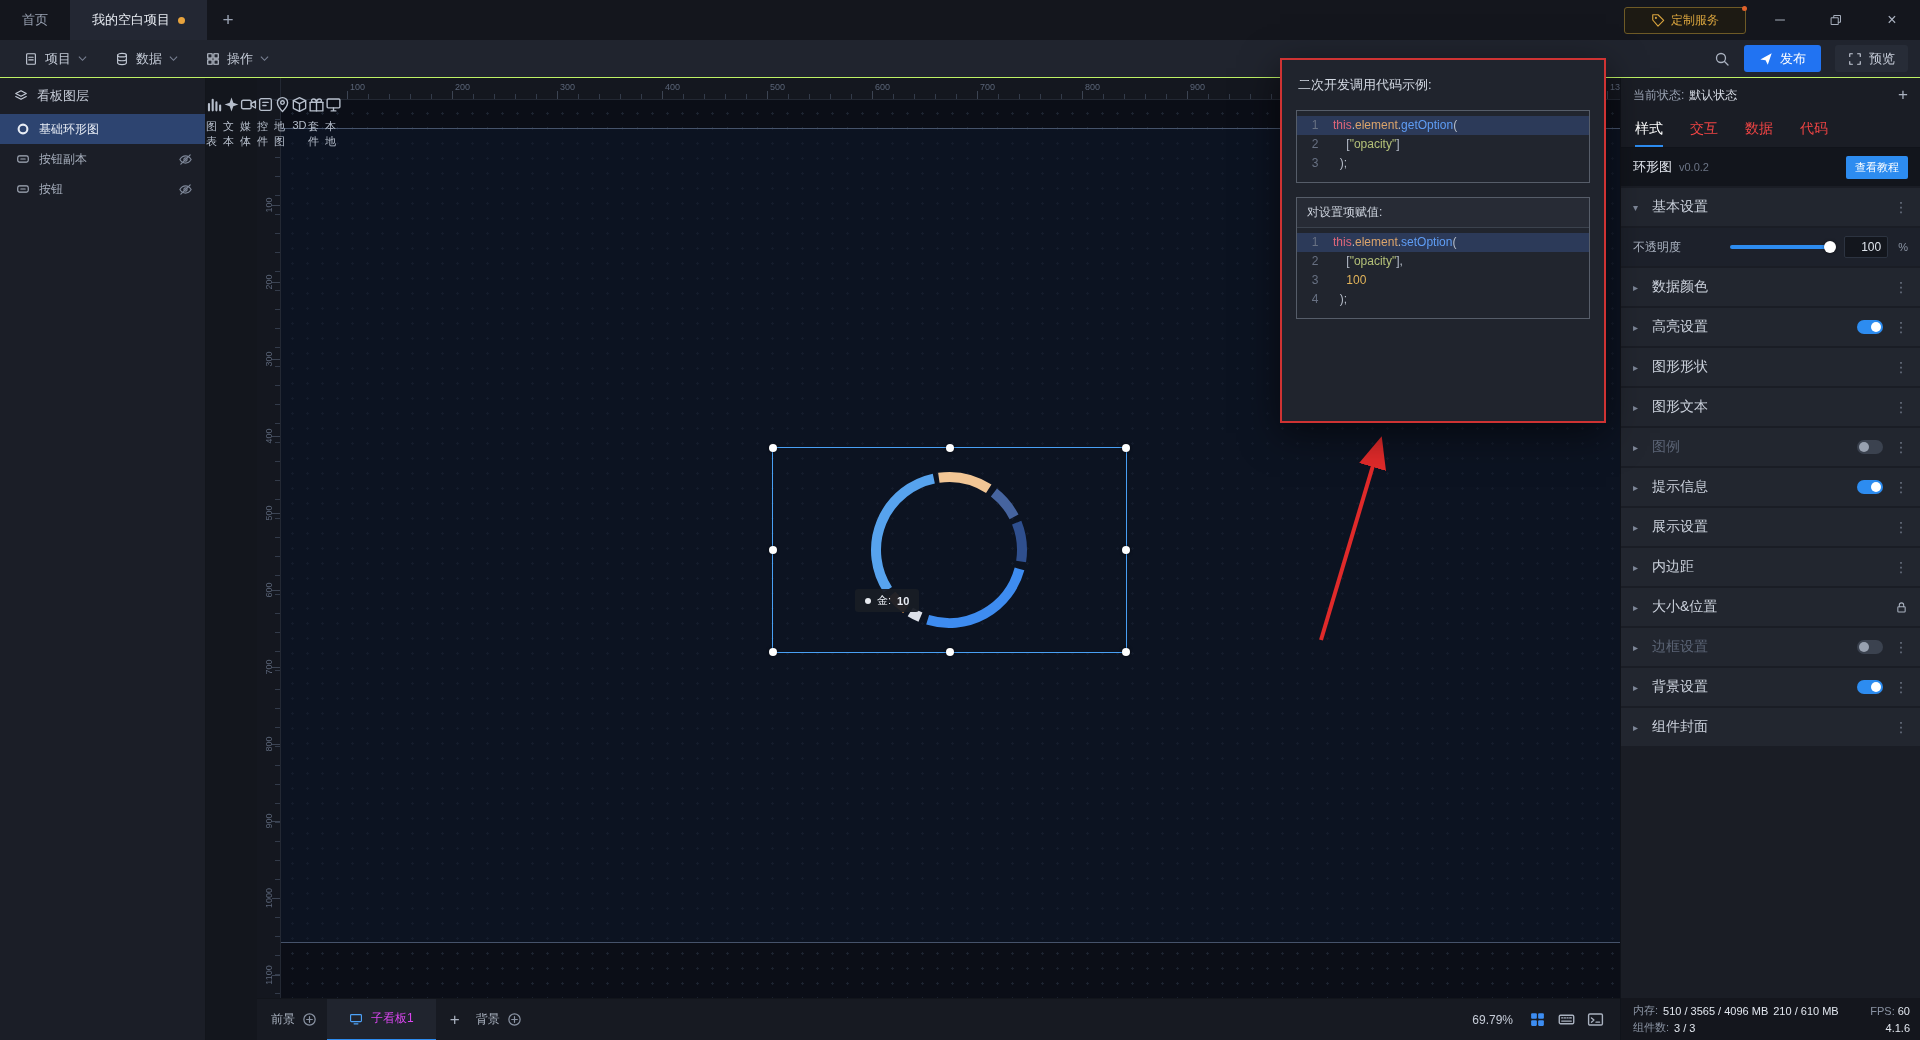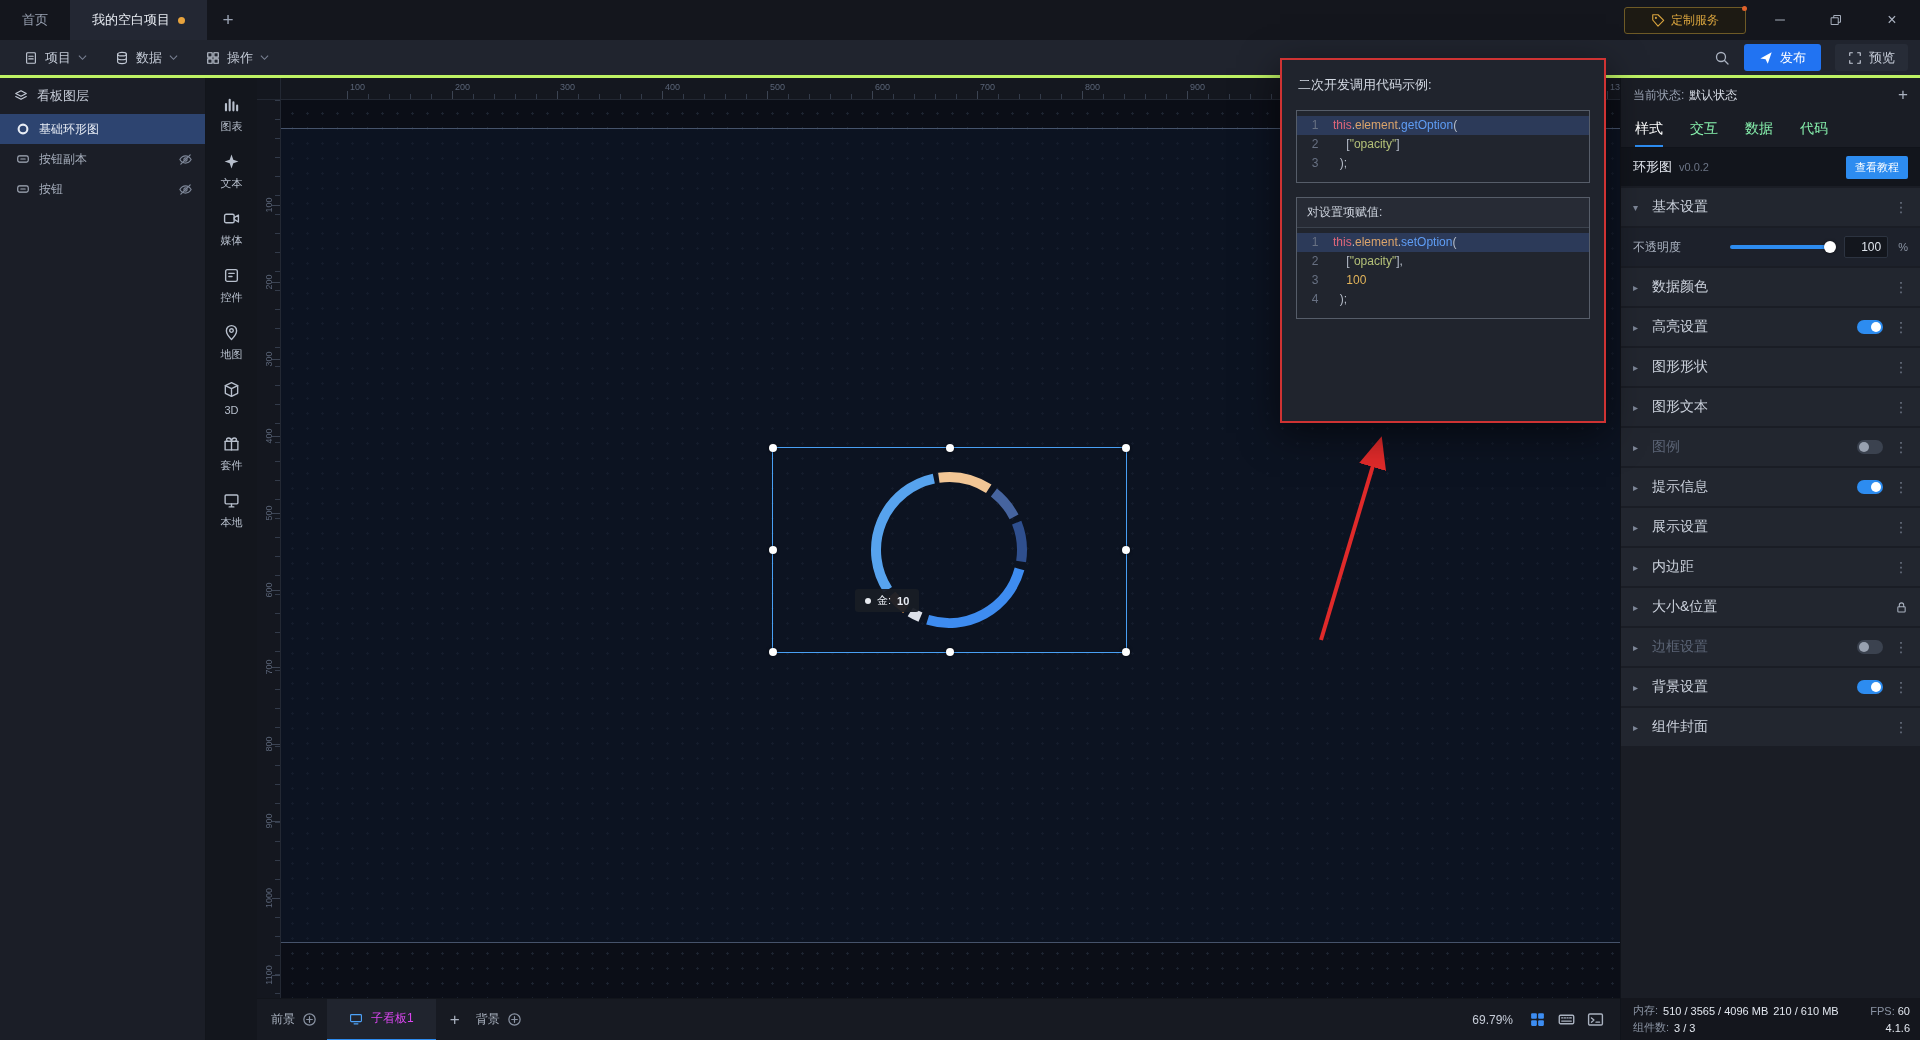--- a/index.html
+++ b/index.html
@@ -13,36 +13,36 @@
 .tb-tab{display:flex;align-items:center;gap:8px;padding:0 22px;color:#99a2b2;font-size:13px;cursor:pointer}
 .tb-tab.active{background:#232733;color:#e8ecf3}
 .tb-dot{width:7px;height:7px;border-radius:50%;background:#e8a33d}
 .tb-add{width:42px;display:flex;align-items:center;justify-content:center;color:#99a2b2;font-size:19px;background:none;border:none}
 .tb-right{margin-left:auto;display:flex;align-items:center;gap:12px;padding-right:6px}
 .service-badge{position:relative;display:flex;align-items:center;gap:6px;border:1px solid #6e5a26;border-radius:3px;padding:4px 26px;color:#d9a43e;font-size:12px;background:#1d1a13;cursor:pointer}
 .badge-sup{position:absolute;top:-2px;right:-2px;width:5px;height:5px;border-radius:50%;background:#e0612b}
 .win-btn{width:44px;height:40px;display:flex;align-items:center;justify-content:center;color:#aab2c0;background:none;border:none;font-size:16px;cursor:pointer}
 .win-btn .ic{width:12px;height:12px}
 
-.menubar{position:absolute;top:40px;left:0;right:0;height:38px;background:#20242e;display:flex;align-items:center;border-bottom:3px solid #bef264;z-index:7;padding-left:10px}
+.menubar{position:absolute;top:40px;left:0;right:0;height:38px;background:#20242e;display:flex;align-items:center;border-bottom:1px solid #bef264;z-index:7;padding-left:10px}
 .menu-item{display:flex;align-items:center;gap:7px;padding:0 14px;height:38px;color:#c3cad6;font-size:13px;cursor:pointer}
 .menu-item .caret{width:9px;height:9px;color:#7a8294}
 .menu-right{margin-left:auto;display:flex;align-items:center;gap:14px;padding-right:12px}
 .search-btn{color:#aab2c0;background:none;border:none;display:flex}
 .search-btn .ic{width:16px;height:16px}
 .btn-publish{display:flex;gap:7px;align-items:center;background:#2173f2;color:#fff;border:none;border-radius:3px;height:27px;padding:0 15px;font-size:13px;cursor:pointer}
 .btn-preview{display:flex;gap:7px;align-items:center;background:#272c37;color:#c6ccd8;border:none;border-radius:3px;height:27px;padding:0 13px;font-size:13px;cursor:pointer}
 
 .layers{position:absolute;top:78px;left:0;width:206px;bottom:0;background:#1b1e27;border-right:1px solid #12151b;z-index:4}
 .layers-header{height:36px;display:flex;align-items:center;gap:9px;padding:0 14px;color:#c6ccd8;font-size:13px}
 .layer-item{height:30px;display:flex;align-items:center;gap:9px;padding:0 12px 0 16px;color:#a6aebc;font-size:12px;cursor:pointer}
 .layer-item.selected{background:#2d4470;color:#e8edf5}
 .layer-eye{margin-left:auto;color:#7d8697;width:15px;height:15px}
 
-.tools{position:absolute;top:78px;left:206px;width:51px;bottom:0;background:#13161d;display:flex;flex-direction:column;align-items:flex-start;padding-top:8px;z-index:4}
+.tools{position:absolute;top:78px;left:206px;width:51px;bottom:0;background:#13161d;display:flex;flex-direction:row;align-items:flex-start;padding-top:8px;z-index:4}
 .tool{width:100%;padding:10px 0 9px;display:flex;flex-direction:column;align-items:center;gap:6px;color:#b7bfcc;cursor:pointer}
 .tool .ic{width:17px;height:17px}
 .tool span{font-size:11px}
 
 .canvas-area{position:absolute;top:78px;left:257px;right:300px;bottom:0;background:#0b0e17}
 .ruler-corner{position:absolute;top:0;left:0;width:24px;height:22px;background:#14171f;border-right:1px solid #232833;border-bottom:1px solid #232833;z-index:3}
 .ruler-h{position:absolute;top:0;left:24px;right:0;height:22px;background:#14171f;border-bottom:1px solid #232833;overflow:hidden;z-index:2}
 .ruler-h::before{content:"";position:absolute;left:66px;right:0;bottom:0;height:5px;background:repeating-linear-gradient(to right,#333b4a 0 1px,transparent 1px 21px)}
 .ruler-h .rl{position:absolute;top:4px;font-size:9px;color:#5a6477}
 .ruler-h .tick{position:absolute;bottom:0;width:1px;height:8px;background:#3c4453}
@@ -70,21 +70,21 @@
 .cf-add{color:#aab2c0;font-size:17px;padding:0 10px;background:none;border:none;cursor:pointer;margin-right:6px}
 .cf-zoom{margin-left:auto;color:#c6ccd8;font-size:12px}
 .cf-icons{display:flex;gap:12px;align-items:center;padding:0 16px}
 .cf-icons .ic{width:17px;height:17px;color:#aab2c0;cursor:pointer}
 
 .rightpanel{position:absolute;top:78px;right:0;width:300px;bottom:42px;background:#1a1d25;border-left:1px solid #10131a;display:flex;flex-direction:column;z-index:4}
 .rp-state{height:34px;display:flex;align-items:center;padding:0 12px;font-size:12px;color:#99a2b2;flex:none}
 .rp-state b{color:#d8dde6;font-weight:normal;margin-left:5px}
 .rp-plus{margin-left:auto;color:#aab2c0;font-size:17px;background:none;border:none;cursor:pointer}
 .rp-tabs{height:36px;display:flex;align-items:flex-end;gap:27px;padding:0 14px;border-bottom:1px solid #10131a;flex:none}
-.rp-tab{padding-bottom:9px;font-size:14px;color:#86efac;position:relative;cursor:pointer}
+.rp-tab{padding-bottom:9px;font-size:14px;color:#ef4444;position:relative;cursor:pointer}
 .rp-tab.active{color:#fff}
 .rp-tab.active::after{content:"";position:absolute;left:0;right:0;bottom:0;height:2px;background:#2d8cf0}
 .rp-comp{height:38px;background:#12151c;display:flex;align-items:center;padding:0 12px;gap:7px;flex:none}
 .rp-comp-name{color:#e6eaf2;font-size:13px}
 .rp-comp-ver{color:#6c7586;font-size:11px}
 .btn-tutorial{margin-left:auto;background:#2d8cf0;color:#fff;font-size:11px;border:none;border-radius:2px;padding:4px 9px;cursor:pointer}
 .rp-sections{flex:1;overflow:hidden;padding-top:2px}
 .sec-row{height:38px;margin-bottom:2px;background:#22262f;display:flex;align-items:center;padding:0 12px;gap:9px;cursor:pointer}
 .sec-arrow{color:#7e8798;font-size:10px;width:10px;flex:none}
 .sec-label{font-size:14px;color:#ccd2dd}

